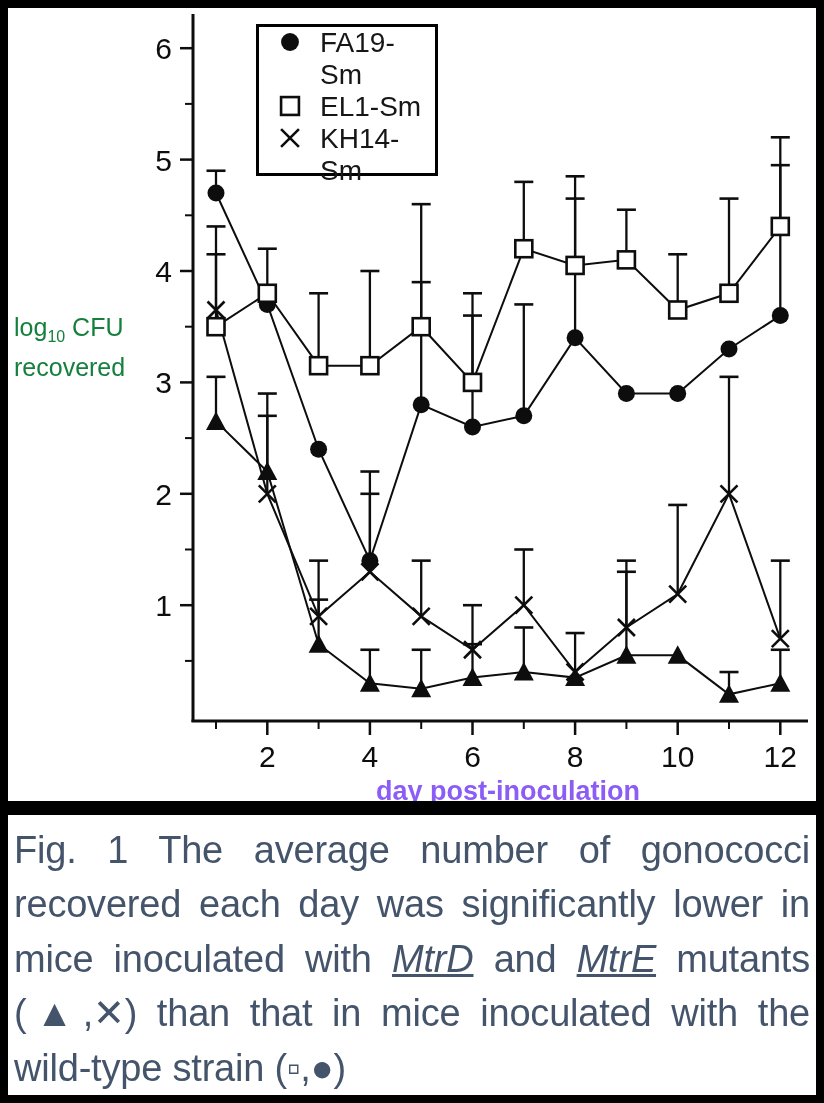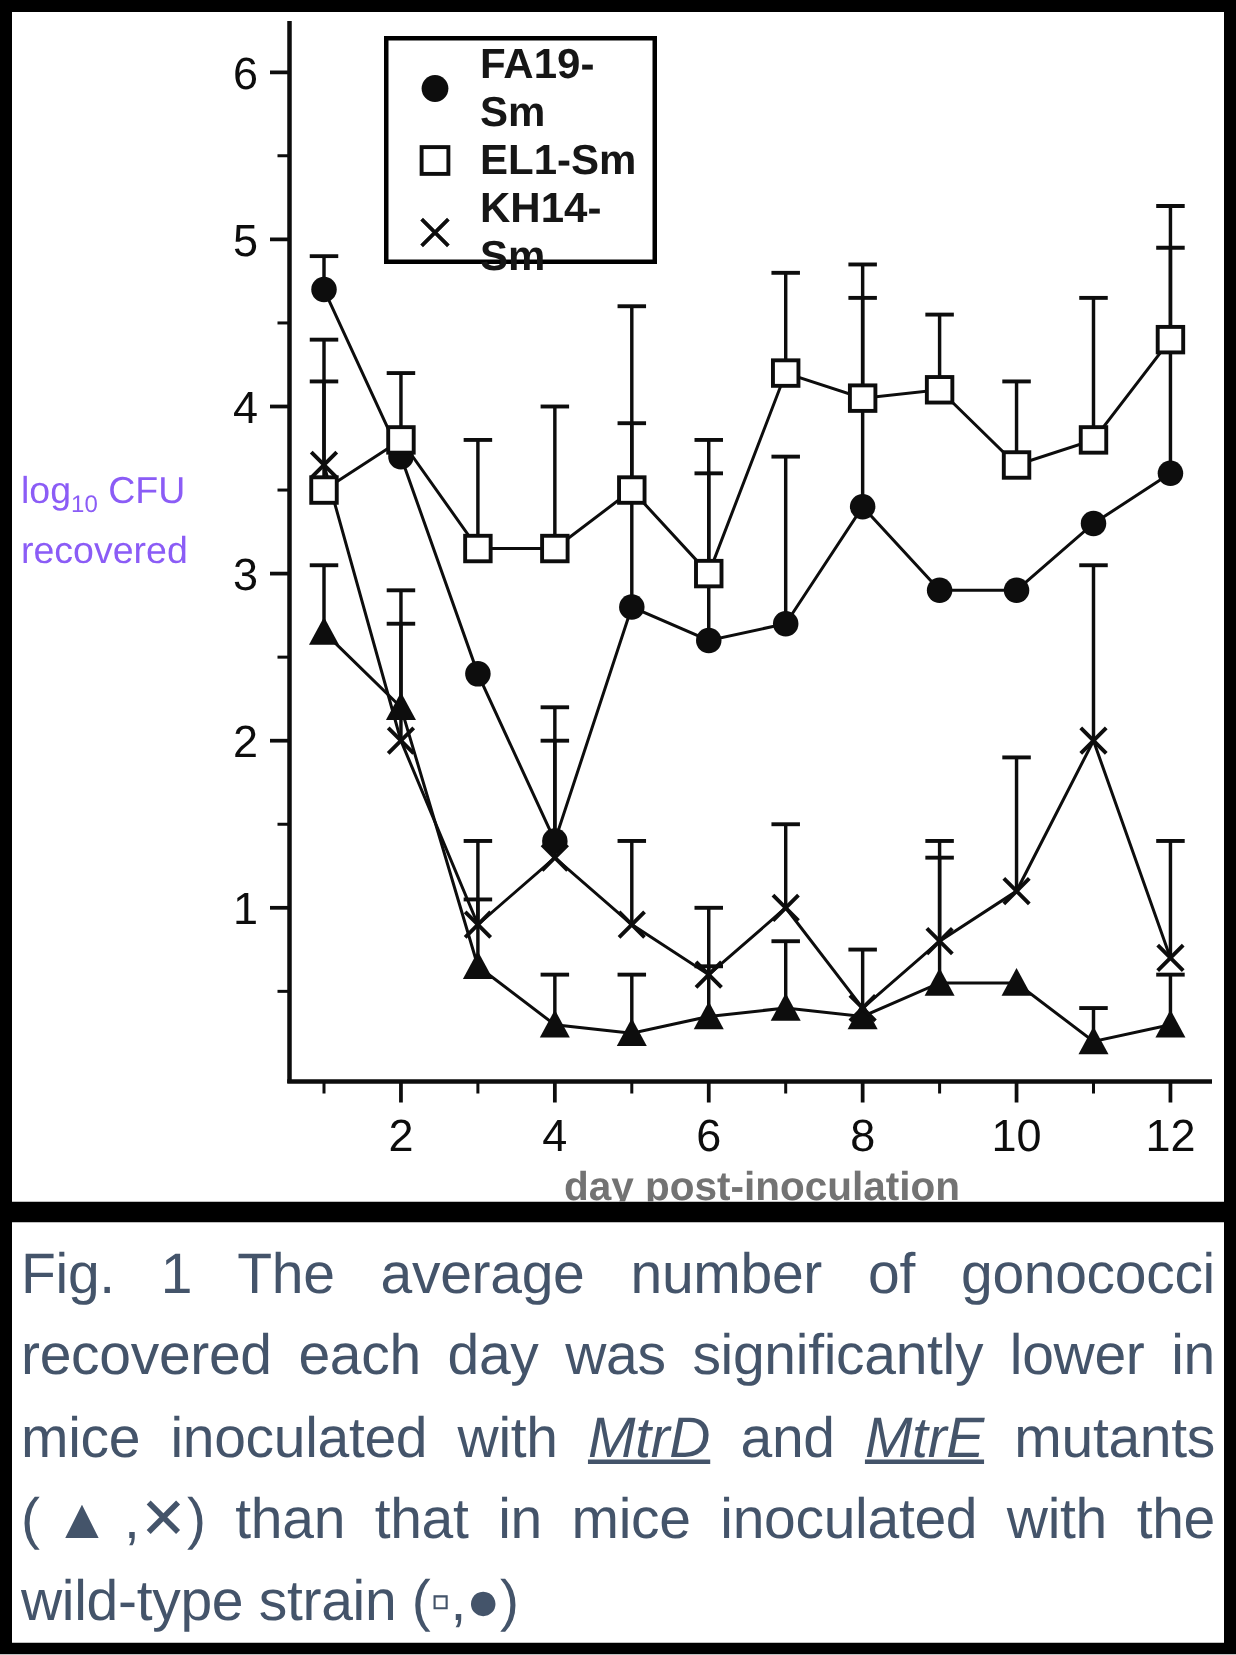--- a/index.html
+++ b/index.html
@@ -1,24 +1,24 @@
 <!DOCTYPE html>
 <html><head>
 <meta charset="utf-8">
 <style>
   html,body{margin:0;padding:0;background:#ffffff;}
   body{width:824px;height:1103px;font-family:"Liberation Sans","DejaVu Sans",sans-serif;}
   .figure-frame{box-sizing:border-box;width:824px;height:1103px;border:8px solid #000;background:#fff;display:flex;flex-direction:column;}
   .chart-region{position:relative;width:808px;height:800px;background:#fff;overflow:hidden;}
   #chart-svg{position:absolute;left:0;top:0;}
-  .y-axis-label{position:absolute;left:6px;top:304px;font-size:25px;line-height:31px;color:#8b5cf6;}
+  .y-axis-label{position:absolute;left:6px;top:304px;font-size:25px;line-height:31px;color:#15803d;}
   .y-axis-label sub{font-size:16px;}
-  .x-axis-label{position:absolute;left:290px;top:768px;width:420px;text-align:center;font-size:27px;font-weight:700;color:#737373;}
+  .x-axis-label{position:absolute;left:290px;top:768px;width:420px;text-align:center;font-size:27px;font-weight:700;color:#8b5cf6;}
   .legend{position:absolute;left:248px;top:16px;width:182px;height:152px;border:3px solid #000;box-sizing:border-box;background:#fff;display:flex;flex-direction:column;justify-content:space-evenly;padding-left:16px;}
-  .legend-item{display:flex;align-items:center;gap:15px;font-size:28px;font-weight:700;color:#161616;}
+  .legend-item{display:flex;gap:15px;font-size:28px;font-weight:400;color:#161616;}
   .legend-item svg{flex:0 0 auto;}
   .separator-bar{width:100%;height:14px;background:#000;}
   .caption-region{flex:1;background:#fff;padding:8px 6px 0 6px;}
   .caption{margin:0;font-size:38px;line-height:54.5px;color:#44546A;text-align:justify;letter-spacing:-0.2px;}
   .caption i{font-style:italic;text-decoration:underline;}
 </style>
 </head>
 <body>
 
 <div class="figure-frame">

